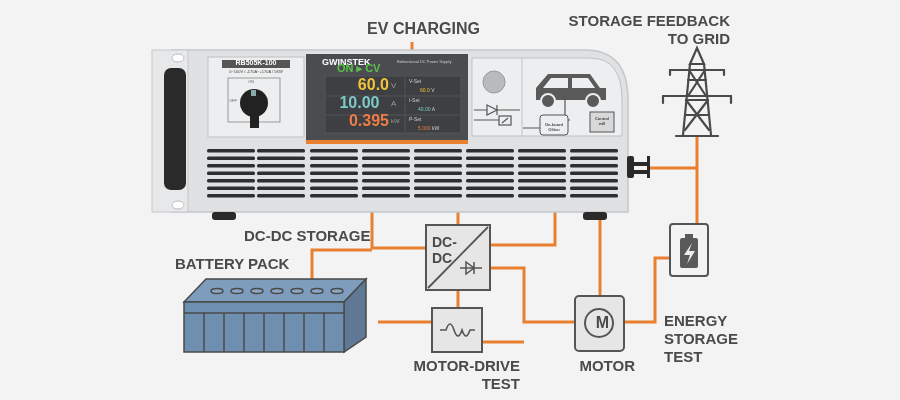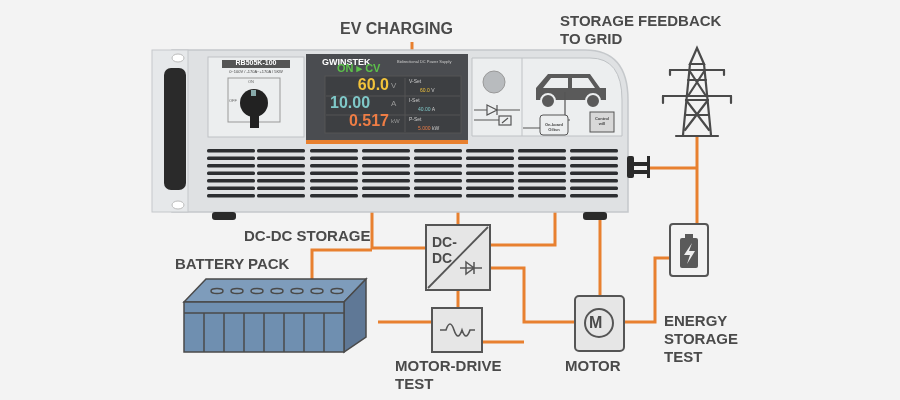--- a/index.html
+++ b/index.html
@@ -1,18 +1,18 @@
 <!DOCTYPE html>
 <html><head>
 <meta charset="utf-8">
 <style>
   html,body{margin:0;padding:0;}
   body{width:900px;height:400px;background:#f3f3f3;overflow:hidden;position:relative;font-family:"Liberation Sans",sans-serif;}
   #diagram{position:absolute;left:0;top:0;width:900px;height:400px;}
-  .lbl{position:absolute;font-family:"Liberation Sans",sans-serif;font-weight:bold;color:#4a4a4a;font-size:15px;line-height:18px;text-align:left;white-space:nowrap;}
+  .lbl{position:absolute;font-family:"Liberation Sans",sans-serif;font-weight:bold;color:#4a4a4a;font-size:15px;line-height:18px;text-align:right;white-space:nowrap;}
   .screen-txt{position:absolute;font-family:"Liberation Sans",sans-serif;font-weight:bold;white-space:nowrap;}
   .small{position:absolute;font-family:"Liberation Sans",sans-serif;white-space:nowrap;}
 </style>
 </head>
 <body>
 
 <svg id="diagram" viewBox="0 0 900 400" xmlns="http://www.w3.org/2000/svg">
 
   <g stroke="#e8802f" stroke-width="3" fill="none">
     <path d="M412 42 V50"></path>
@@ -223,23 +223,23 @@
 <div class="small" style="left:222px;top:59px;width:68px;text-align:center;font-size:7px;color:#fff;font-weight:bold;">RB505K-100</div>
 <div class="small" style="left:212px;top:69px;width:88px;text-align:center;font-size:4px;color:#444;">0~100V / -170A~+170A / 5KW</div>
 <div class="small" style="left:248px;top:79px;font-size:4px;color:#666;">ON</div>
 <div class="small" style="left:229px;top:98px;font-size:4px;color:#666;">OFF</div>
 <div class="small" style="left:322px;top:57px;font-size:9px;color:#fff;font-weight:bold;">GWINSTEK</div>
 <div class="small" style="left:397px;top:59px;font-size:4px;color:#ccc;">Bidirectional DC Power Supply</div>
 <div class="screen-txt" style="left:337px;top:62px;font-size:11px;color:#5cc04a;">ON ▸ CV</div>
 
 <div class="screen-txt" style="left:335px;top:76px;width:54px;text-align:right;font-size:16px;color:#f2c33a;">60.0</div>
 <div class="small" style="left:391px;top:81px;font-size:8px;color:#999;">V</div>
-<div class="screen-txt" style="left:330px;top:94px;width:59px;text-align:left;font-size:16px;color:#7fc8c8;">10.00</div>
+<div class="screen-txt" style="left:330px;top:94px;width:59px;text-align:center;font-size:16px;color:#7fc8c8;">10.00</div>
 <div class="small" style="left:391px;top:99px;font-size:8px;color:#999;">A</div>
-<div class="screen-txt" style="left:326px;top:112px;width:63px;text-align:right;font-size:16px;color:#ee7d45;">0.517</div>
+<div class="screen-txt" style="left:326px;top:112px;width:63px;text-align:right;font-size:16px;color:#ee7d45;">0.395</div>
 <div class="small" style="left:391px;top:118px;font-size:6px;color:#999;">kW</div>
 
 <div class="small" style="left:409px;top:78px;font-size:5px;color:#ccc;">V-Set</div>
 <div class="small" style="left:420px;top:87px;font-size:5px;color:#f2c33a;"><span>60.0</span> <span style="color:#ccc">V</span></div>
 <div class="small" style="left:409px;top:97px;font-size:5px;color:#ccc;">I-Set</div>
 <div class="small" style="left:418px;top:106px;font-size:5px;color:#7fc8c8;"><span>40.00</span> <span style="color:#ccc">A</span></div>
 <div class="small" style="left:409px;top:116px;font-size:5px;color:#ccc;">P-Set</div>
 <div class="small" style="left:418px;top:125px;font-size:5px;color:#ee7d45;"><span>5.000</span> <span style="color:#ccc">kW</span></div>
 
 <div class="small" style="left:540px;top:122px;width:28px;text-align:center;font-size:4px;line-height:5px;color:#444;font-weight:bold;">

